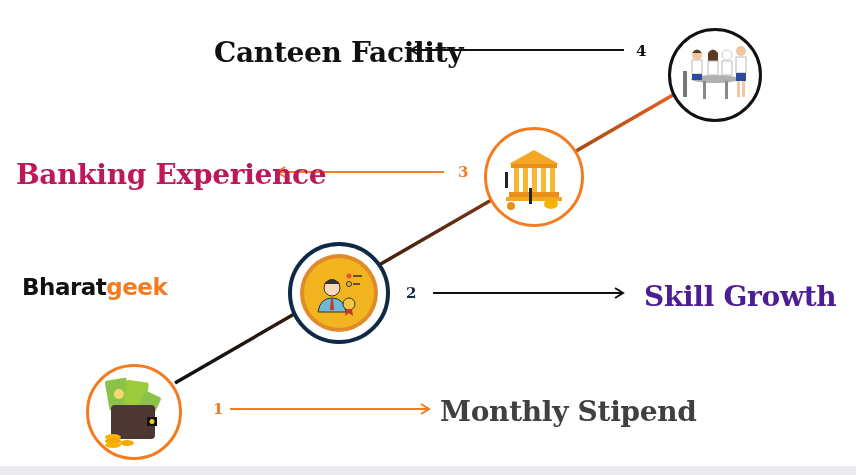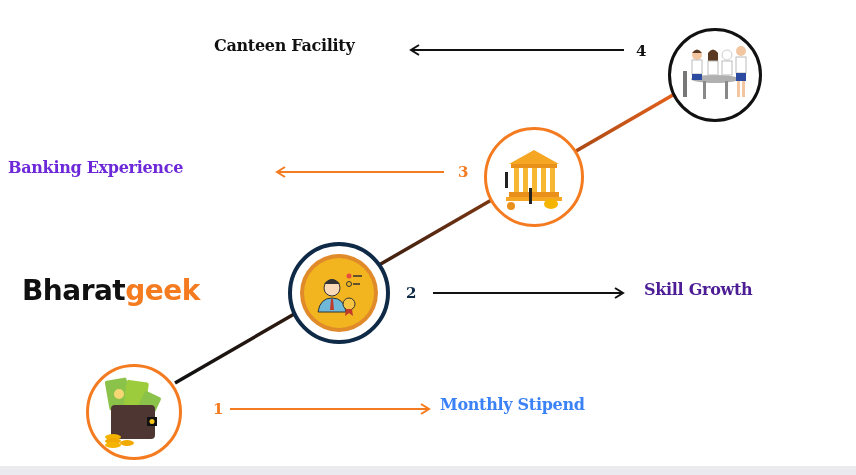--- a/index.html
+++ b/index.html
@@ -1,22 +1,22 @@
 <!DOCTYPE html>
 <html><head>
 <meta charset="utf-8">
 <style>
   html, body { margin:0; padding:0; }
   body { width:856px; height:475px; background:#ffffff; position:relative; overflow:hidden; font-family:"DejaVu Serif", serif; }
   .bottom-bar { position:absolute; left:0; top:466px; width:856px; height:9px; background:#ebebef; }
   svg.connector { position:absolute; left:0; top:0; }
   .node { position:absolute; border-radius:50%; background:#fff; box-sizing:border-box; overflow:hidden; }
-  .label { position:absolute; font-family:"DejaVu Serif", serif; font-weight:bold; font-size:16px; white-space:nowrap; letter-spacing:-0.3px; }
+  .label { position:absolute; font-family:"DejaVu Serif", serif; font-weight:bold; font-size:28px; white-space:nowrap; letter-spacing:-0.3px; }
   .num { position:absolute; font-family:"DejaVu Serif", serif; font-weight:bold; font-size:15px; }
-  .logo { position:absolute; left:22px; top:274px; font-family:"DejaVu Sans", sans-serif; font-weight:bold; font-size:28px; letter-spacing:-0.5px; }
+  .logo { position:absolute; left:22px; top:274px; font-family:"DejaVu Sans", sans-serif; font-weight:bold; font-size:23px; letter-spacing:-0.5px; }
   .logo .a { color:#111; }
   .logo .b { color:#f47b20; }
 </style>
 </head>
 <body>
 
 <svg class="connector" width="856" height="475">
   <defs>
     <linearGradient id="lg" x1="180" y1="380" x2="680" y2="85" gradientUnits="userSpaceOnUse">
       <stop offset="0" stop-color="#111111"></stop>
@@ -116,22 +116,22 @@
     <rect x="66" y="50" width="3" height="16" fill="#f1c6a0"></rect>
     <rect x="71" y="50" width="3" height="16" fill="#f1c6a0"></rect>
   </svg>
 </div>
 
 <span class="num" style="left:213px;top:400px;color:#f47b20;">1</span>
 <span class="num" style="left:406px;top:284px;color:#0e2a47;">2</span>
 <span class="num" style="left:458px;top:163px;color:#f47b20;">3</span>
 <span class="num" style="left:636px;top:42px;color:#111;">4</span>
 
-<span class="label" style="left:440px;top:395px;color:#3b82f6;text-align:center;">Monthly Stipend</span>
+<span class="label" style="left:440px;top:395px;color:#404040;text-align:center;">Monthly Stipend</span>
 <span class="label" style="left:644px;top:280px;color:#4c1d95;">Skill Growth</span>
-<span class="label" style="left:8px;top:158px;color:#6d28d9;">Banking Experience</span>
+<span class="label" style="left:16px;top:158px;color:#be185d;">Banking Experience</span>
 <span class="label" style="left:214px;top:36px;color:#111;">Canteen Facility</span>
 
 <div class="logo">
   <span class="a">Bharat</span><span class="b">geek</span>
 </div>
 
 <div class="bottom-bar"></div>
 
 </body></html>

